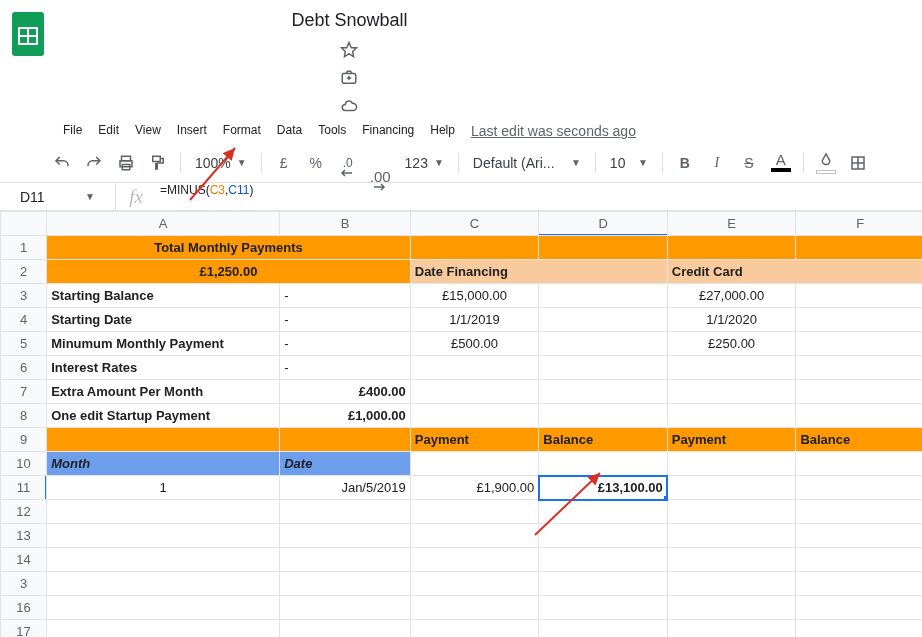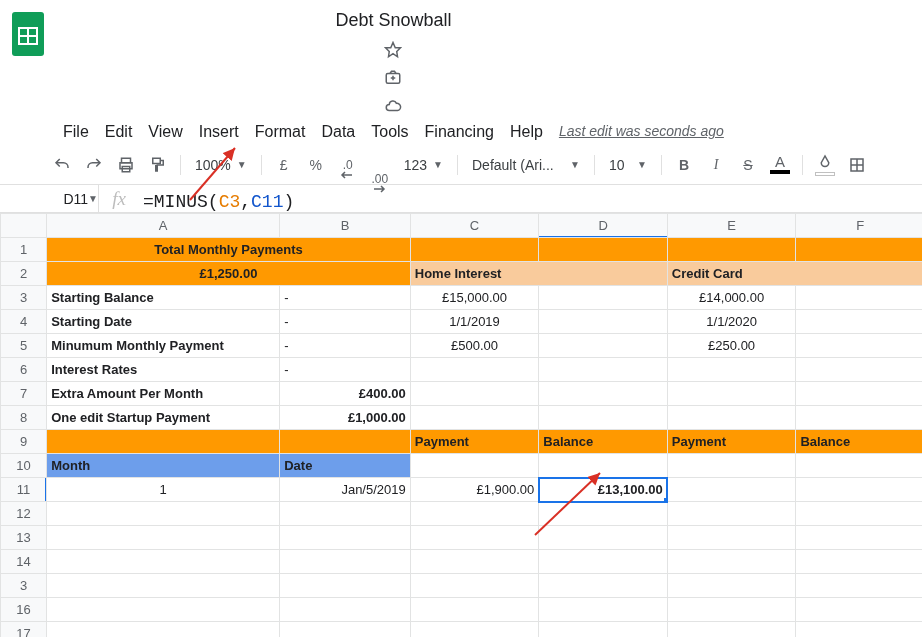--- a/index.html
+++ b/index.html
@@ -39,32 +39,31 @@
   }
   .sheets-logo svg { width: 36px; height: 48px; }
   .title-stack { display: flex; flex-direction: column; }
   .title-row { display: flex; align-items: center; gap: 10px; padding-top: 2px; flex-direction: column; }
   .doc-title { font-size: 18px; color: #202124; }
   .title-icon { color: var(--g-grey); cursor: pointer; display: inline-flex; }
   .title-icon svg { width: 18px; height: 18px; }
   .menubar { display: flex; gap: 2px; padding-top: 4px; }
   .menu-item {
     padding: 4px 7px;
-    font-size: 16px;
+    font-size: 12px;
     color: #202124;
     cursor: pointer;
     border-radius: 3px;
   }
   .last-edit {
     font-size: 14px;
     color: var(--g-grey);
     text-decoration: underline;
     padding: 4px 7px;
     cursor: pointer;
-    font-style: italic;
   }
   
   .toolbar {
     display: flex;
     align-items: center;
     gap: 4px;
     padding: 4px 8px 4px 48px;
     border-bottom: 1px solid var(--g-border);
     height: 40px;
   }
@@ -96,34 +95,34 @@
   .text-color-btn .letter { font-size: 15px; line-height: 14px; }
   .text-color-btn .bar { width: 20px; height: 4px; background: #000; margin-top: 1px; }
   .fill-color-btn .bar { background: #fff; border: 1px solid var(--g-border-strong); }
   
   .fx-row {
     display: flex; align-items: center;
     border-bottom: 1px solid var(--g-border);
     height: 28px;
   }
   .name-box {
-    width: 99px; padding: 0 0;
+    width: 116px; padding: 0 20px;
     font-size: 14px;
-    display: flex; align-items: center; justify-content: flex-end;
+    display: flex; align-items: center; justify-content: space-between;
     border-right: 1px solid var(--g-border);
     height: 100%;
   }
   .fx-icon {
     width: 40px; color: #bdbdbd; font-style: italic; font-family: serif;
     font-size: 19px; text-align: center;
   }
   .formula-bar {
-    flex: 1; font-size: 18px; font-family: Liberation Mono, monospace;
+    flex: 1; font-size: 12px; font-family: Liberation Sans, sans-serif;
     padding-left: 4px;
-    height: 100%; display: flex; align-items:flex-end;
+    height: 100%; display: flex; align-items:flex-start;
   }
   .formula-bar .fn { color: #202124; }
   .formula-bar .ref1 { color: #e67c00; }
   .formula-bar .ref2 { color: #1155cc; }
   
   .grid-area {
     position: relative;
     overflow: hidden;
     width: 100%;
     background: #fff;
@@ -152,21 +151,21 @@
   .colA { width: 232px; }
   .colB { width: 130px; }
   .colC { width: 128px; }
   .colD { width: 128px; }
   .colE { width: 128px; }
   .colF { width: 128px; }
   th.row-hdr { width: 46px; text-align: center; }
   td { background: #fff; }
   .orange { background: var(--sheets-orange) !important; }
   .orange-light { background: var(--sheets-orange-light) !important; }
-  .blue-hdr { background: var(--sheets-blue) !important; }
+  .blue-hdr { background: var(--sheets-blue) !important; font-style: italic; }
   .bold-cell { font-weight: bold; }
   .center { text-align: center; }
   .right { text-align: right; }
   .left { text-align: left; padding-left: 6px; }
   .selected-cell {
     outline: 2px solid var(--selected-blue);
     outline-offset: -1px;
     position: relative;
     font-weight: bold;
   }
@@ -272,21 +271,21 @@
     </span>
   <span class="tsep"></span>
   <span class="tbtn">£</span>
   <span class="tbtn">%</span>
   <span class="tbtn" style="font-size:12px; position:relative;">
       <span>.0</span>
       <svg style="position:absolute;bottom:0;left:6px;width:14px;height:8px" viewBox="0 0 14 8">
         <path d="M12 4H2M5 1L2 4l3 3" fill="none" stroke="currentColor" stroke-width="1.5"></path>
       </svg>
     </span>
-  <span class="tbtn" style="font-size:12px; position:relative;margin-top:28px;">
+  <span class="tbtn" style="font-size:15px; position:relative;margin-top:28px;">
       <span>.00</span>
       <svg style="position:absolute;bottom:0;left:6px;width:14px;height:8px" viewBox="0 0 14 8">
         <path d="M2 4h10M9 1l3 3-3 3" fill="none" stroke="currentColor" stroke-width="1.5"></path>
       </svg>
     </span>
   <span class="zoom-box">
       <span>123</span>
       <span class="dd-arrow">▼</span>
     </span>
   <span class="tsep"></span>
@@ -363,30 +362,30 @@
     <th class="row-hdr">1</th>
     <td colspan="2" class="orange bold-cell center">Total Monthly Payments</td>
     <td class="orange"></td>
     <td class="orange"></td>
     <td class="orange"></td>
     <td class="orange"></td>
   </tr>
   <tr>
     <th class="row-hdr">2</th>
     <td colspan="2" class="orange bold-cell center">£1,250.00</td>
-    <td colspan="2" class="orange-light bold-cell left">Home Interest</td>
+    <td colspan="2" class="orange-light bold-cell left">Date Financing</td>
     <td colspan="2" class="orange-light bold-cell left">Credit Card</td>
   </tr>
   <tr>
     <th class="row-hdr">3</th>
     <td class="bold-cell left">Starting Balance</td>
     <td class="left">-</td>
     <td class="center">£15,000.00</td>
     <td></td>
-    <td class="center">£14,000.00</td>
+    <td class="center">£27,000.00</td>
     <td></td>
   </tr>
   <tr>
     <th class="row-hdr">4</th>
     <td class="bold-cell left">Starting Date</td>
     <td class="left">-</td>
     <td class="center">1/1/2019</td>
     <td></td>
     <td class="center">1/1/2020</td>
     <td></td>

